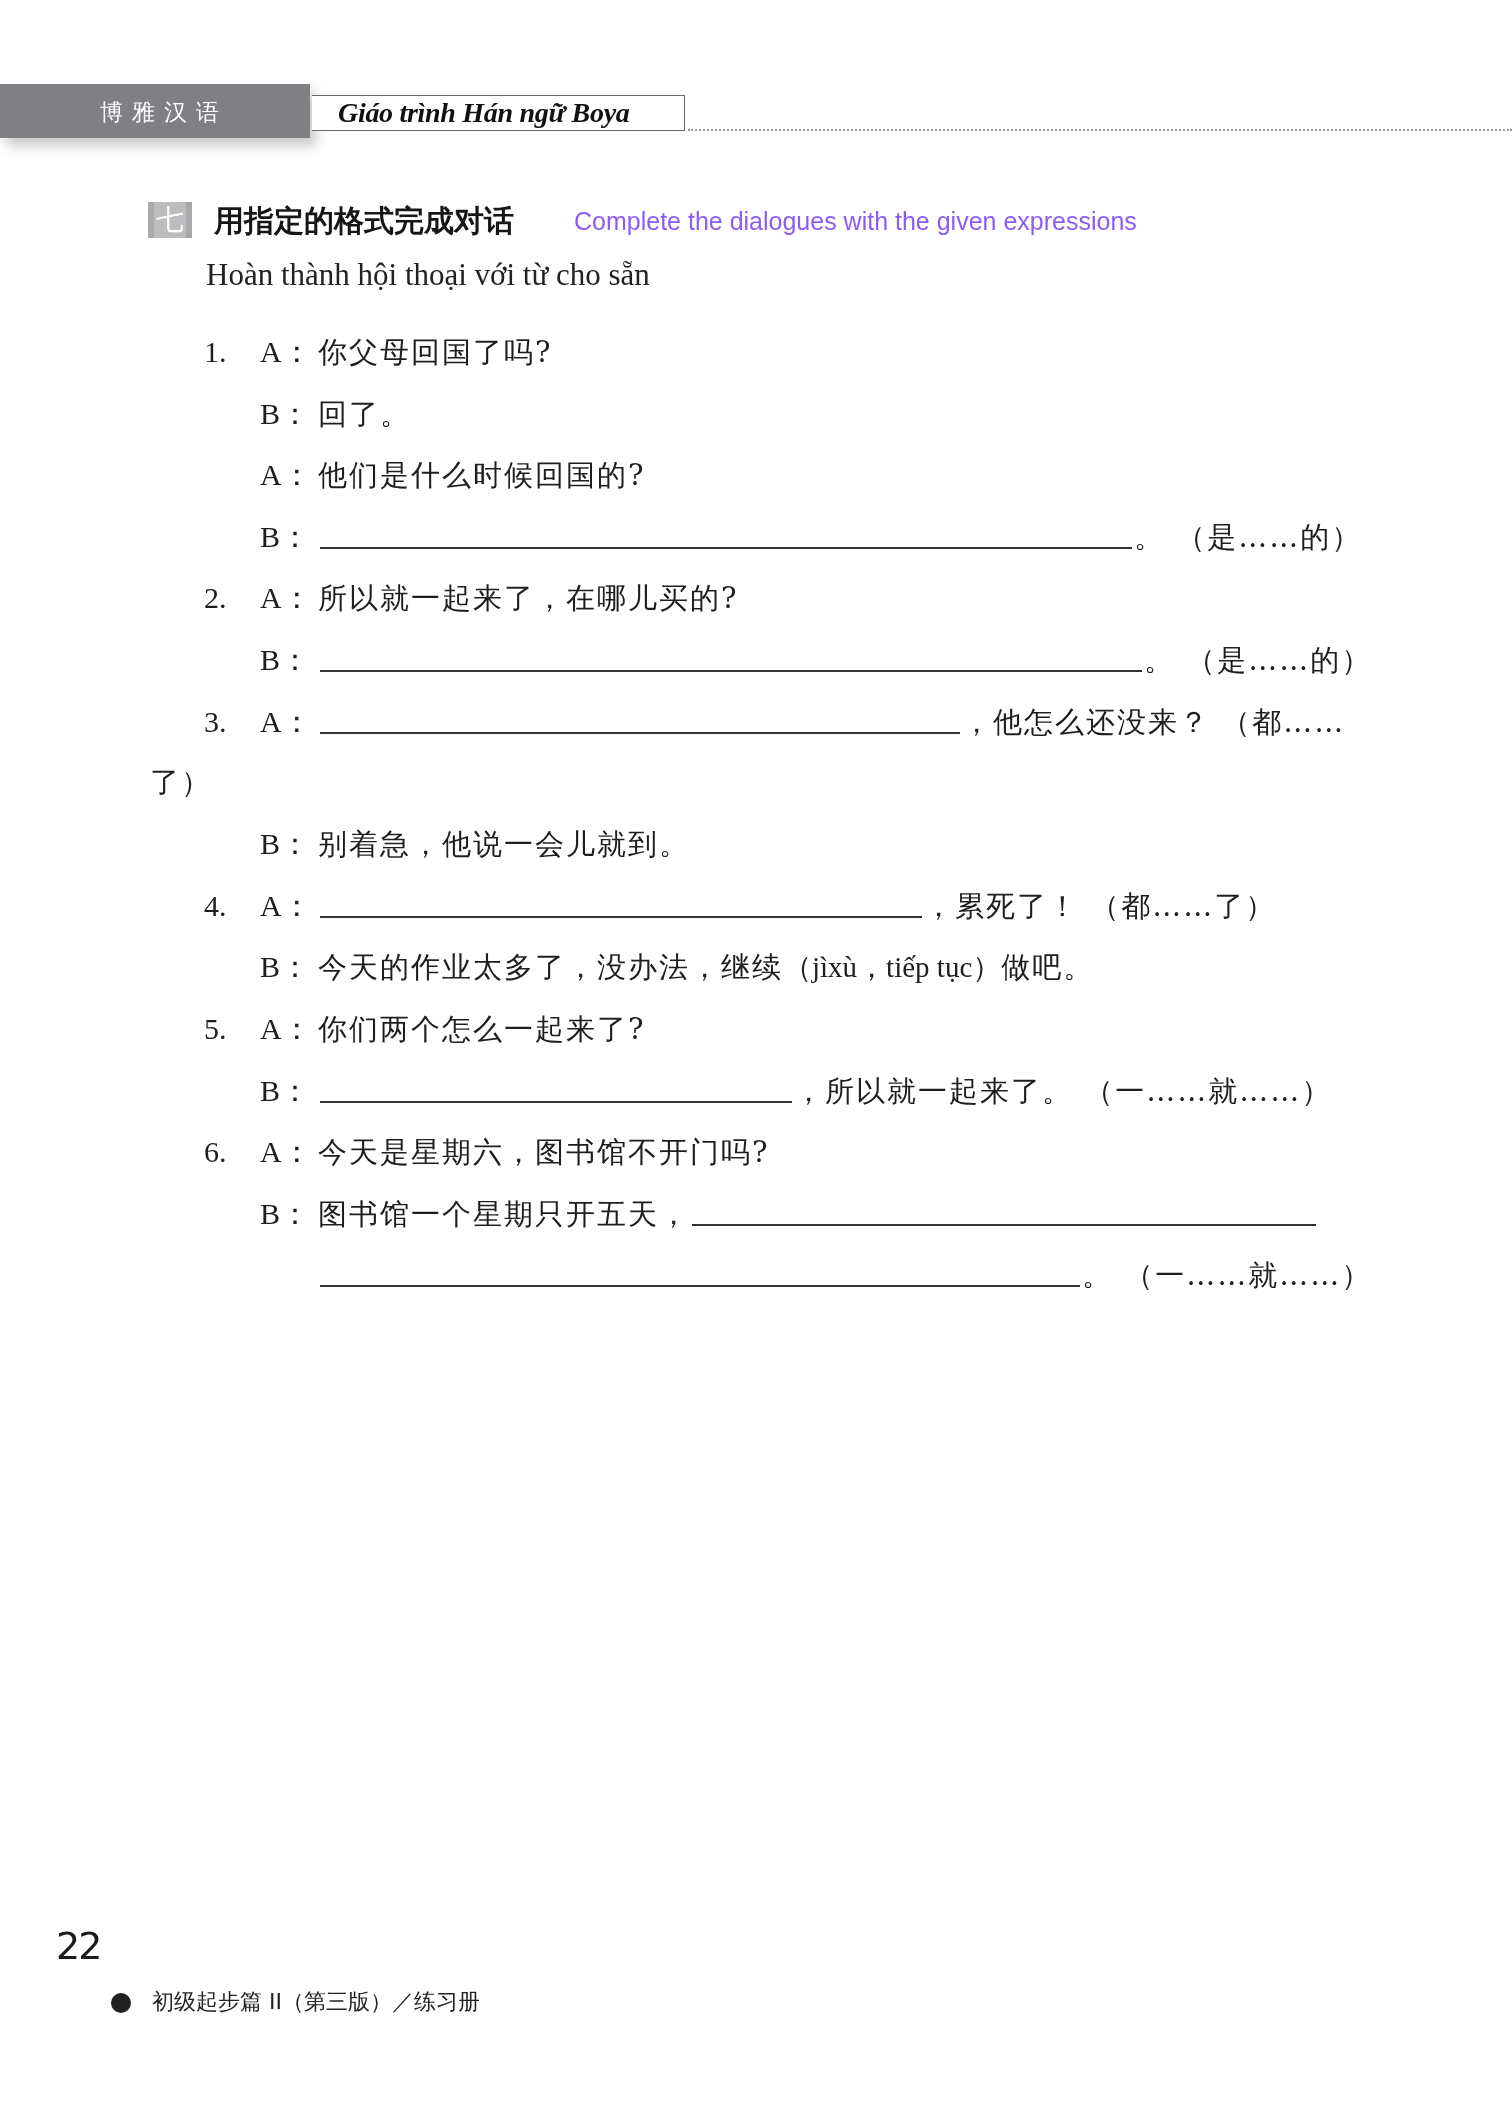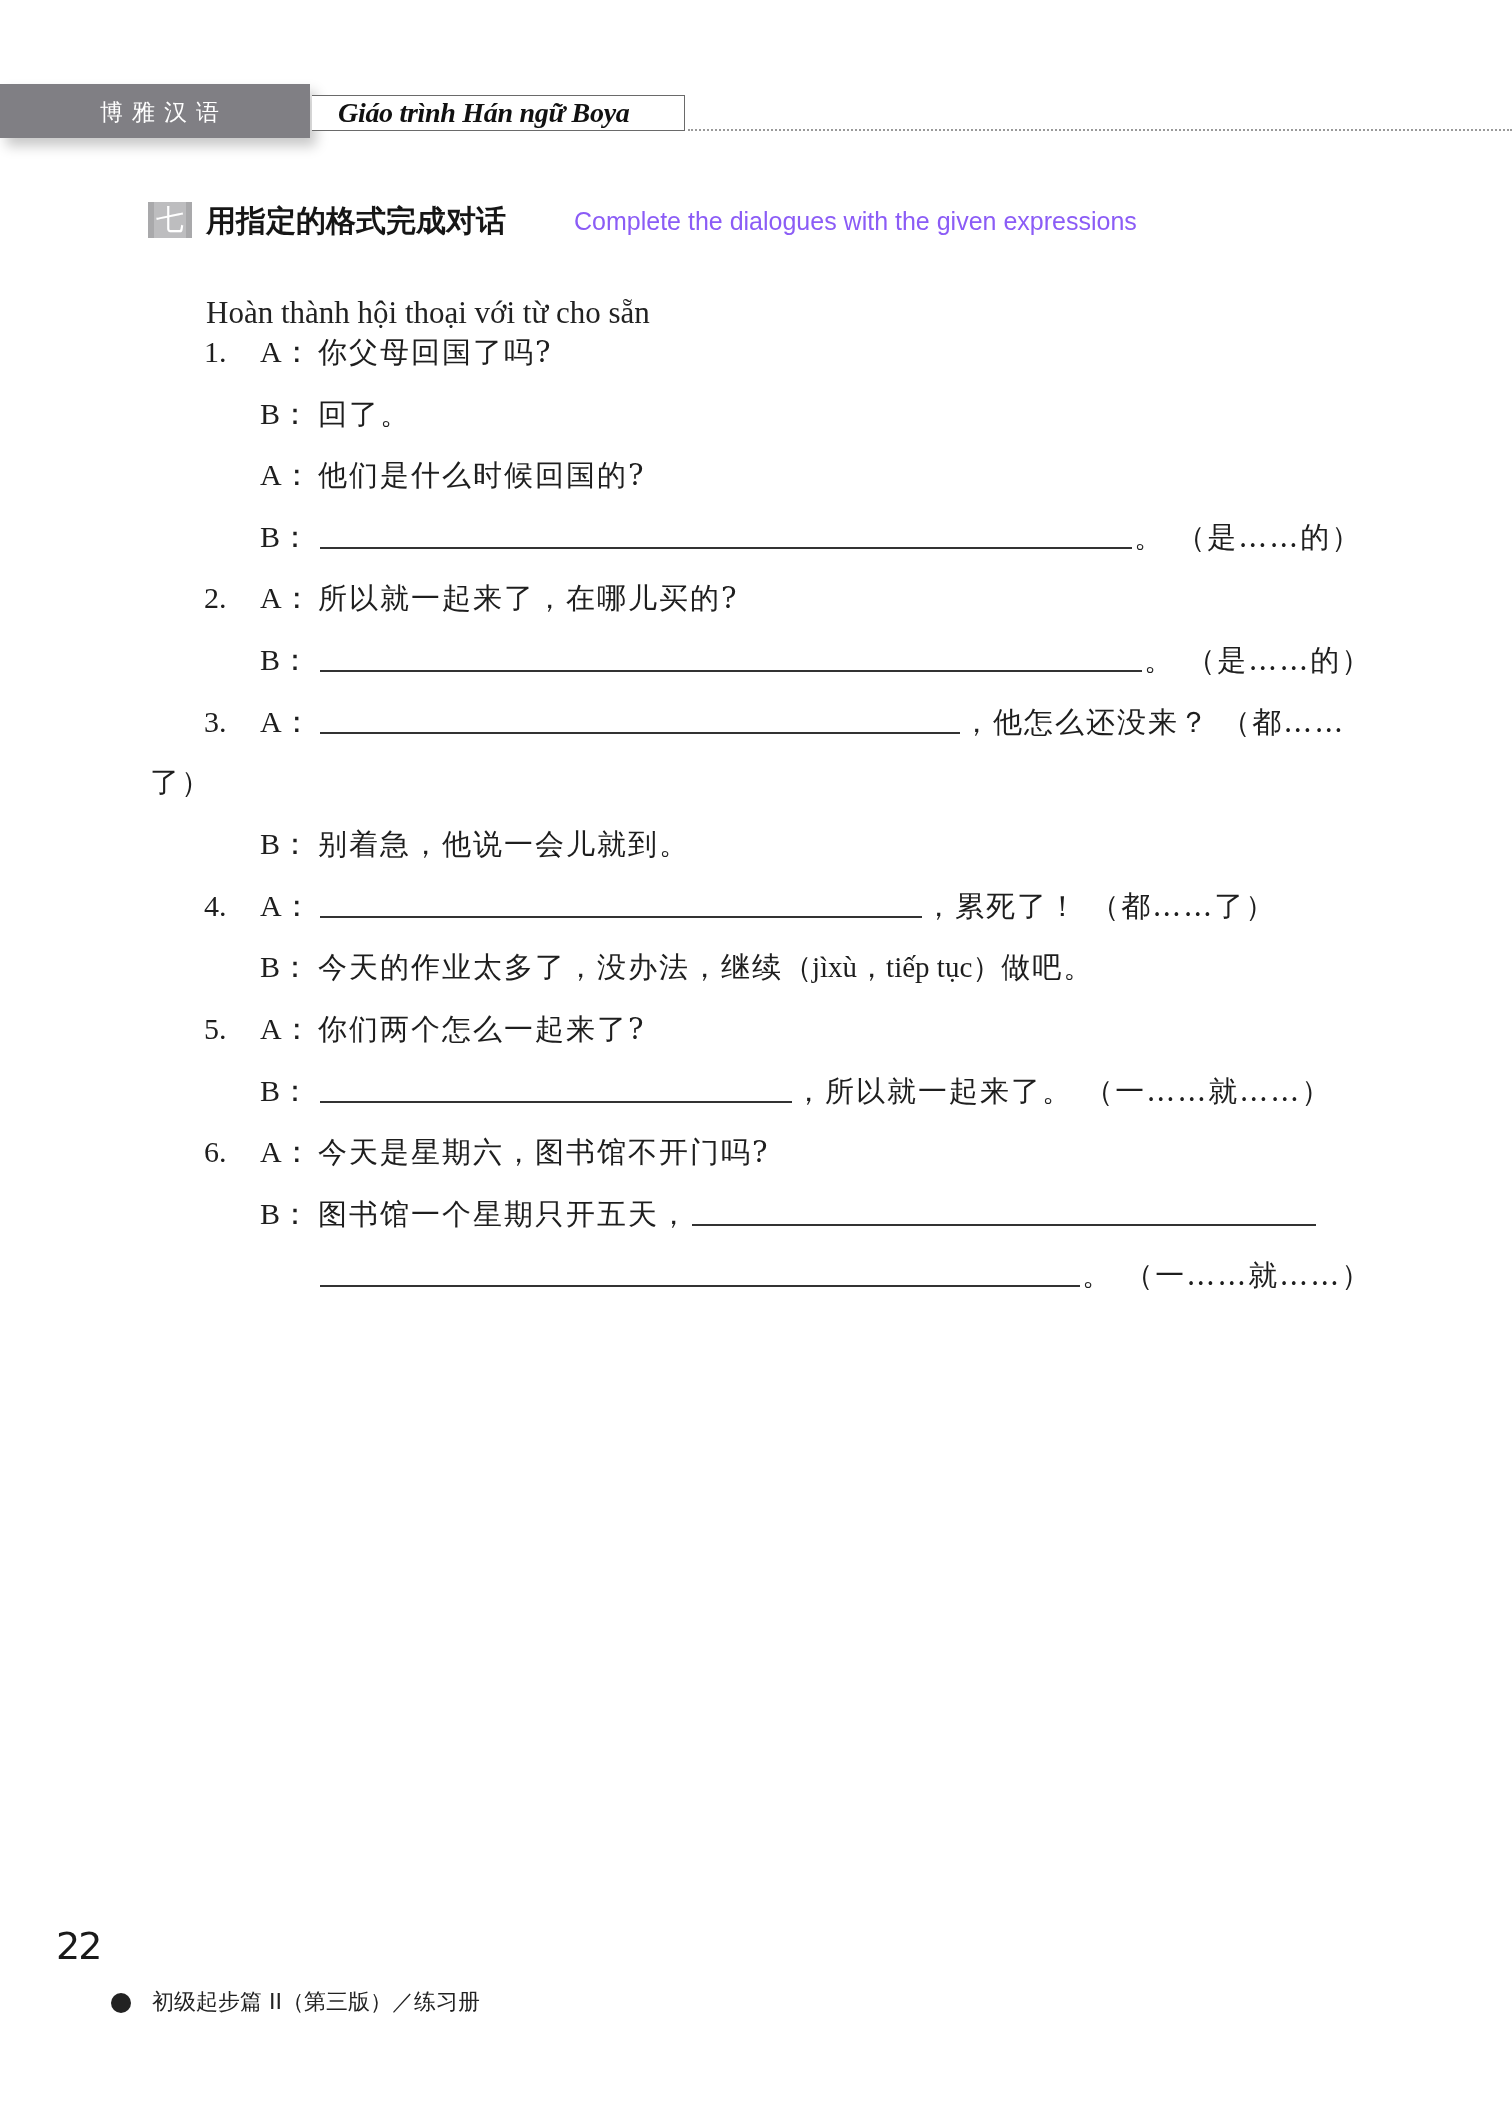--- a/index.html
+++ b/index.html
@@ -31,31 +31,31 @@
     border-top:2px dotted #9a9a9a;
   }
   
   .sec-badge {
     position:absolute; left:148px; top:202px; width:44px; height:36px;
     background:#bdbdbf; border-left:6px solid #a9a9ab; border-right:6px solid #a9a9ab;
     box-sizing:border-box; color:#fff; text-align:center; line-height:36px;
     font-family:"DejaVu Sans","Liberation Sans",sans-serif; font-size:28px;
   }
   .sec-cn {
-    position:absolute; left:206px; top:201px; line-height:40px;
+    position:absolute; left:214px; top:201px; line-height:40px;
     font-family:"DejaVu Sans","Liberation Sans",sans-serif; font-weight:bold;
     font-size:30px; color:#161616;
   }
   .sec-en {
     position:absolute; left:574px; top:201px; line-height:40px;
     font-family:Liberation Sans, sans-serif; font-size:25px; color:#8b5cf6;
   }
   .sec-vi {
     position:absolute; left:206px; top:254px; line-height:42px;
-    font-family:"Liberation Serif",serif; font-size:31px; color:#222;margin-top:38px;
+    font-family:"Liberation Serif",serif; font-size:31px; color:#222;
   }
   
   .line {
     position:absolute; height:44px; line-height:44px; font-size:29px;
     white-space:nowrap; color:#1e1e1e; letter-spacing:2px;
   }
   .num { position:absolute; left:204px; font-family:"Liberation Serif",serif; font-size:30px; letter-spacing:0; }
   .spk { position:absolute; left:260px; font-family:"Liberation Serif",serif; font-size:30px; letter-spacing:0; }
   .txt { position:absolute; left:318px; }
   .blank {

